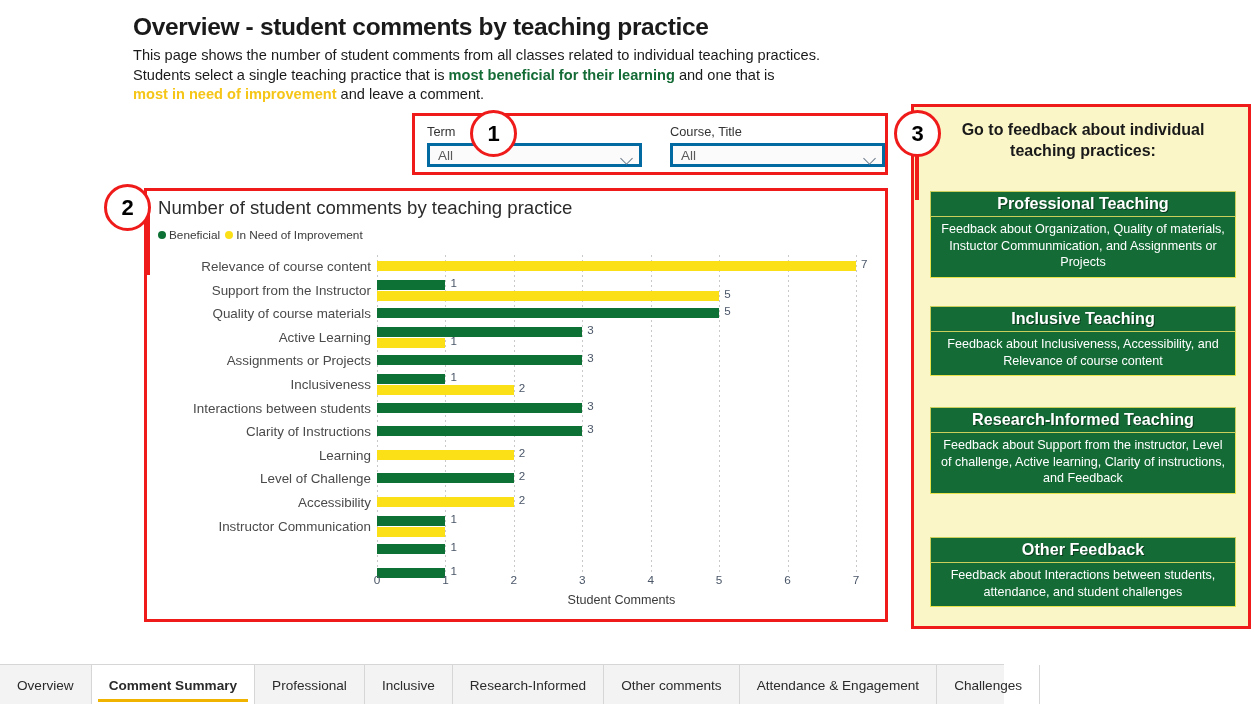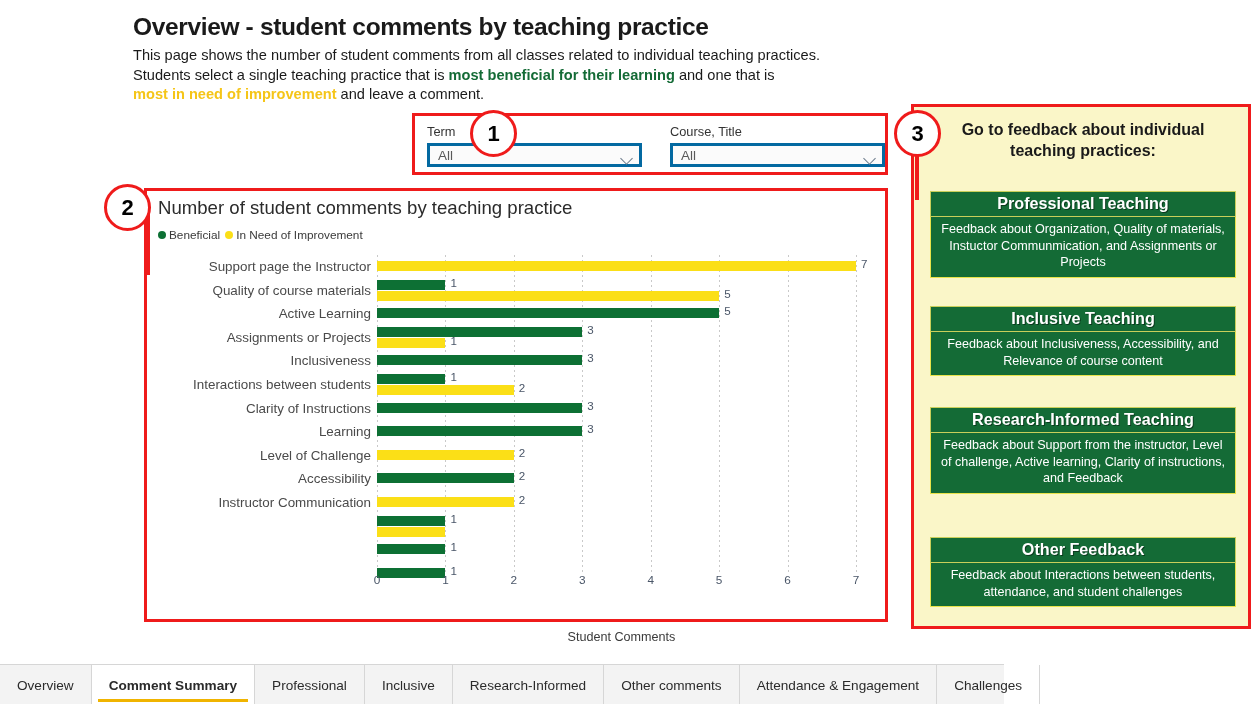--- a/index.html
+++ b/index.html
@@ -84,21 +84,21 @@
     background-image: linear-gradient(to bottom, #c9c9c9 45%, rgba(255,255,255,0) 0%);
     background-size: 1px 5px; background-repeat: repeat-y; }
   .row { position: relative; height: 23.6px; }
   .bar { position: absolute; left: 0; top: 0; height: 10px; }
   .bar.green  { background: #0d7034; }
   .bar.yellow { background: #fbdf17; }
   .bar-val { position: absolute; top: -4px; font-size: 11.6px; color: #4a5668; white-space: nowrap; }
   #xaxis { position: absolute; left: 219px; top: 318px; width: 489px; height: 40px; }
   .xtick { position: absolute; top: 0; font-size: 11.8px; color: #4a5668; transform: translateX(-50%); }
   #xlabel { position: absolute; top: 20px; width: 100%; text-align: center;
-    font-size: 12.6px; color: #3a3a3a; margin-top: 37px; }
+    font-size: 12.6px; color: #3a3a3a; }
 
   
   #nav-heading {
     position: absolute; left: 14px; top: 12px; width: 310px; text-align: center;
     font-size: 16px; font-weight: bold; color: #1a1a1a; line-height: 21px;
   }
   .nav-card { position: absolute; left: 16px; width: 306px; }
   .nav-card-title {
     background: #146b36; color: #ffffff; text-align: center;
     font-size: 16.2px; font-weight: bold; padding: 2px 0 3px;
@@ -173,21 +173,22 @@
         <span>Beneficial</span>
       </span>
       <span class="legend-item">
         <span class="legend-dot" style="background:#fbdf17"></span>
         <span>In Need of Improvement</span>
       </span>
     </div>
 
     <div id="plot">
       <div id="cat-col">
-          <div class="cat-label">Support page the Instructor</div>
+          <div class="cat-label">Relevance of course content</div>
+          <div class="cat-label">Support from the Instructor</div>
           <div class="cat-label">Quality of course materials</div>
           <div class="cat-label">Active Learning</div>
           <div class="cat-label">Assignments or Projects</div>
           <div class="cat-label">Inclusiveness</div>
           <div class="cat-label">Interactions between students</div>
           <div class="cat-label">Clarity of Instructions</div>
           <div class="cat-label">Learning</div>
           <div class="cat-label">Level of Challenge</div>
           <div class="cat-label">Accessibility</div>
           <div class="cat-label">Instructor Communication</div>

